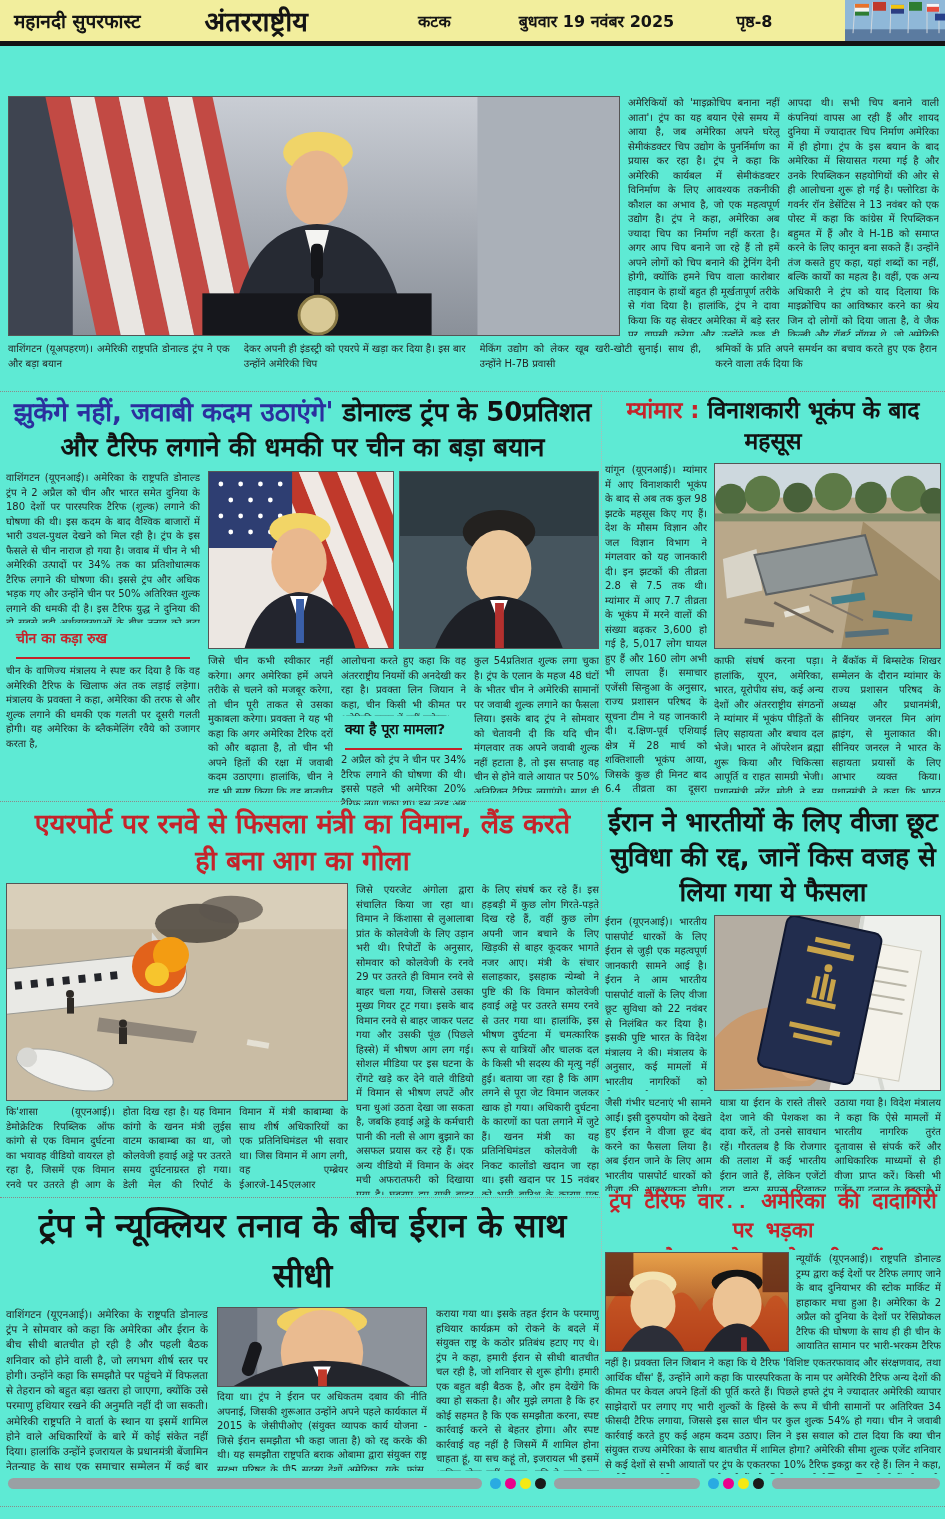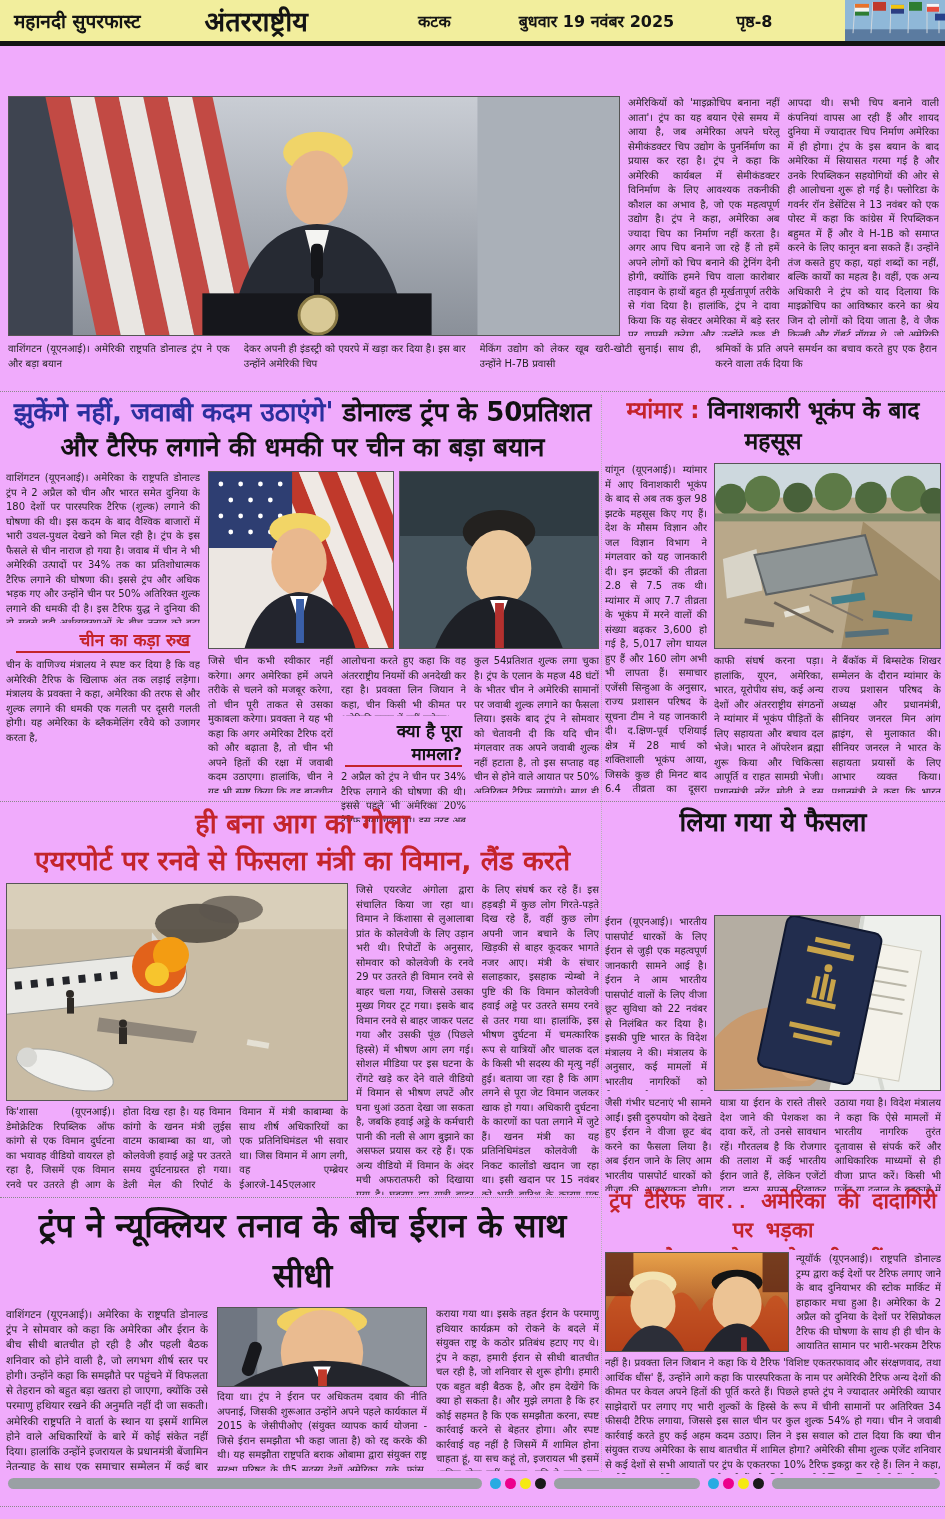--- a/index.html
+++ b/index.html
@@ -1,17 +1,17 @@
 <!DOCTYPE html>
 <html><head>
 <meta charset="utf-8">
 <style>
   *{margin:0;padding:0;box-sizing:border-box;}
   html,body{background:#9a9a9a;}
-  #page{position:relative;width:945px;height:1519px;margin:0 auto;background:#f0abfc;
+  #page{position:relative;width:945px;height:1519px;margin:0 auto;background:#5eead4;
         font-family:"DejaVu Sans",sans-serif;color:#262626;overflow:hidden;}
   .abs{position:absolute;}
   
   #masthead-bar{top:0;left:0;width:945px;height:46px;background:#f2ee9d;border-bottom:5px solid #141414;
     display:flex;align-items:center;}
   .mast{font-weight:bold;font-size:19px;color:#141414;margin-left:14px;}
   .sect{font-weight:bold;font-size:27px;color:#141414;margin-left:64px;}
   .city{font-weight:bold;font-size:16px;color:#141414;margin-left:110px;}
   .hdate{font-weight:bold;font-size:16px;color:#141414;margin-left:68px;}
   .pageno{font-weight:bold;font-size:16px;color:#141414;margin-left:62px;}
@@ -19,22 +19,22 @@
   .flags svg{width:100%;height:100%;display:block;}
   
   .bt{font-size:10px;line-height:1.45;text-align:justify;overflow:hidden;color:#262626;}
   .cols{display:flex;gap:8px;}
   .col{flex:1;min-width:0;}
   .photo{border:1px solid #555;background:#ccc;overflow:hidden;}
   .photo svg{width:100%;height:100%;display:block;}
   .hl{font-weight:bold;text-align:center;color:#121212;overflow:hidden;}
   .blue{color:#2b2f9e;}
   .red{color:#c4242b;}
-  .subhead{font-weight:bold;text-align:right;font-size:17px;border-bottom:2px solid #c4242b;
-    margin:5px 10px 5px 10px;padding-bottom:0;}
+  .subhead{font-weight:bold;text-align:left;font-size:14px;border-bottom:2px solid #c4242b;
+    margin:5px 10px 5px 10px;padding-bottom:10px;}
   .hdiv{left:0;width:945px;border-top:1px dotted #8a8a8a;}
   .vdiv{width:0;border-left:1px dotted #b5b5b5;}
   
   #a1-headline{top:50px;left:4px;width:937px;height:44px;font-size:30px;line-height:42px;white-space:nowrap;}
   #a1-photo{top:96px;left:8px;width:612px;height:240px;}
   #a1-cols{top:96px;left:628px;width:311px;height:240px;}
   #a1-caption{top:342px;left:8px;width:929px;height:46px;gap:14px;}
   
   #a2{top:395px;left:6px;width:593px;height:402px;}
   #a2 .hl{font-size:26px;line-height:35px;height:72px;}
@@ -158,21 +158,21 @@
       <circle cx="310" cy="220" r="19" fill="#d9c996" stroke="#8a7a46" stroke-width="3"></circle>
     </svg>
   </div>
 
   <div id="a1-cols" class="abs cols">
     <div class="col bt">अमेरिकियों को 'माइक्रोचिप बनाना नहीं आता'। ट्रंप का यह बयान ऐसे समय में आया है, जब अमेरिका अपने घरेलू सेमीकंडक्टर चिप उद्योग के पुनर्निर्माण का प्रयास कर रहा है। ट्रंप ने कहा कि अमेरिकी कार्यबल में सेमीकंडक्टर विनिर्माण के लिए आवश्यक तकनीकी कौशल का अभाव है, जो एक महत्वपूर्ण उद्योग है। ट्रंप ने कहा, अमेरिका अब ज्यादा चिप का निर्माण नहीं करता है। अगर आप चिप बनाने जा रहे हैं तो हमें अपने लोगों को चिप बनाने की ट्रेनिंग देनी होगी, क्योंकि हमने चिप वाला कारोबार ताइवान के हाथों बहुत ही मूर्खतापूर्ण तरीके से गंवा दिया है। हालांकि, ट्रंप ने दावा किया कि यह सेक्टर अमेरिका में बड़े स्तर पर वापसी करेगा और उन्होंने कुछ ही सालों के भीतर घरेलू उत्पादन में ग्रोथ का अनुमान लगाया है। दिलचस्प बात यह है कि ट्रंप ने 2022 के 'चिप्स अधिनियम' को खारिज कर दिया, जिसका उद्देश्य अमेरिकी विनिर्माण को बढ़ावा देना था। ट्रंप ने कहा, चिप्स एक्ट एक</div>
     <div class="col bt">आपदा थी। सभी चिप बनाने वाली कंपनियां वापस आ रही हैं और शायद दुनिया में ज्यादातर चिप निर्माण अमेरिका में ही होगा। ट्रंप के इस बयान के बाद अमेरिका में सियासत गरमा गई है और उनके रिपब्लिकन सहयोगियों की ओर से ही आलोचना शुरू हो गई है। फ्लोरिडा के गवर्नर रॉन डेसेंटिस ने 13 नवंबर को एक पोस्ट में कहा कि कांग्रेस में रिपब्लिकन बहुमत में हैं और वे H-1B को समाप्त करने के लिए कानून बना सकते हैं। उन्होंने तंज कसते हुए कहा, यहां शब्दों का नहीं, बल्कि कार्यों का महत्व है। वहीं, एक अन्य अधिकारी ने ट्रंप को याद दिलाया कि माइक्रोचिप का आविष्कार करने का श्रेय जिन दो लोगों को दिया जाता है, वे जैक किल्बी और रॉबर्ट नॉयस थे, जो अमेरिकी इंजीनियर थे और अमेरिका की धरती पर ही काम कर रहे थे। इन आलोचनाओं के बावजूद, ट्रंप अपने इंडस्ट्री को लेकर दिए गए नजरिए पर कायम दिखे। उन्होंने कहा, अच्छी खबर यह है कि सब कुछ वापस आ रहा है। यह तो हमेशा से यहीं (अमेरिका में) होना चाहिए था।</div>
   </div>
 
   <div id="a1-caption" class="abs cols">
-    <div class="col bt">वाशिंगटन (यूएनआई)। अमेरिकी राष्ट्रपति डोनाल्ड ट्रंप ने एक और बड़ा बयान</div>
+    <div class="col bt">वाशिंगटन (यूअपहरण)। अमेरिकी राष्ट्रपति डोनाल्ड ट्रंप ने एक और बड़ा बयान</div>
     <div class="col bt">देकर अपनी ही इंडस्ट्री को एयरपे में खड़ा कर दिया है। इस बार उन्होंने अमेरिकी चिप</div>
     <div class="col bt">मेकिंग उद्योग को लेकर खूब खरी-खोटी सुनाई। साथ ही, उन्होंने H-7B प्रवासी</div>
     <div class="col bt">श्रमिकों के प्रति अपने समर्थन का बचाव करते हुए एक हैरान करने वाला तर्क दिया कि</div>
   </div>
 
   <div class="abs hdiv" style="top:391px"></div>
   <div class="abs vdiv" style="left:601px;top:395px;height:1077px"></div>
 
   <div id="a2" class="abs">
     <div class="hl">
@@ -287,22 +287,22 @@
           <div class="col bt">ने बैंकॉक में बिम्सटेक शिखर सम्मेलन के दौरान म्यांमार के राज्य प्रशासन परिषद के अध्यक्ष और प्रधानमंत्री, सीनियर जनरल मिन आंग ह्लाइंग, से मुलाकात की। सीनियर जनरल ने भारत के सहायता प्रयासों के लिए आभार व्यक्त किया। प्रधानमंत्री ने कहा कि भारत इस संकट के समय में म्यांमार के साथ खड़ा है और जरूरत पड़ने पर अतिरिक्त भौतिक सहायता और संसाधन देने के लिए तैयार है।</div>
         </div>
       </div>
     </div>
   </div>
 
   <div class="abs hdiv" style="top:801px"></div>
 
   <div id="a4" class="abs">
     <div class="hl">
+      <div>एयरपोर्ट पर रनवे से फिसला मंत्री का विमान, लैंड करते</div>
       <div>ही बना आग का गोला</div>
-      <div>एयरपोर्ट पर रनवे से फिसला मंत्री का विमान, लैंड करते</div>
     </div>
     <div class="plane-body">
       <div class="plane-left">
         <div class="photo plane-photo">
           <svg viewBox="0 0 340 220" preserveAspectRatio="none">
             <rect width="340" height="220" fill="#c9bca4"></rect>
             <rect width="340" height="46" fill="#d9cfba"></rect>
             <ellipse cx="190" cy="40" rx="42" ry="20" fill="#4a443c" opacity="0.85"></ellipse>
             <ellipse cx="224" cy="26" rx="32" ry="14" fill="#5c564e" opacity="0.75"></ellipse>
             <g transform="rotate(-6 100 100)">
@@ -343,20 +343,22 @@
       </div>
       <div class="cols plane-right">
         <div class="col bt">जिसे एयरजेट अंगोला द्वारा संचालित किया जा रहा था। विमान ने किंशासा से लुआलाबा प्रांत के कोलवेजी के लिए उड़ान भरी थी। रिपोर्टों के अनुसार, सोमवार को कोलवेजी के रनवे 29 पर उतरते ही विमान रनवे से बाहर चला गया, जिससे उसका मुख्य गियर टूट गया। इसके बाद विमान रनवे से बाहर जाकर पलट गया और उसकी पूंछ (पिछले हिस्से) में भीषण आग लग गई। सोशल मीडिया पर इस घटना के रोंगटे खड़े कर देने वाले वीडियो में विमान से भीषण लपटें और घना धुआं उठता देखा जा सकता है, जबकि हवाई अड्डे के कर्मचारी पानी की नली से आग बुझाने का असफल प्रयास कर रहे हैं। एक अन्य वीडियो में विमान के अंदर मची अफरातफरी को दिखाया गया है। घबराए हुए यात्री बाहर निकलने</div>
         <div class="col bt">के लिए संघर्ष कर रहे हैं। इस हड़बड़ी में कुछ लोग गिरते-पड़ते दिख रहे हैं, वहीं कुछ लोग अपनी जान बचाने के लिए खिड़की से बाहर कूदकर भागते नजर आए। मंत्री के संचार सलाहकार, इसहाक न्येम्बो ने पुष्टि की कि विमान कोलवेजी हवाई अड्डे पर उतरते समय रनवे से उतर गया था। हालांकि, इस भीषण दुर्घटना में चमत्कारिक रूप से यात्रियों और चालक दल के किसी भी सदस्य की मृत्यु नहीं हुई। बताया जा रहा है कि आग लगने से पूरा जेट विमान जलकर खाक हो गया। अधिकारी दुर्घटना के कारणों का पता लगाने में जुटे हैं। खनन मंत्री का यह प्रतिनिधिमंडल कोलवेजी के निकट कालोंडो खदान जा रहा था। इसी खदान पर 15 नवंबर को भारी बारिश के कारण एक पुल ढह गया था, जिसमें दर्जनों श्रमिकों की मौत हो गई थी।</div>
       </div>
     </div>
   </div>
 
   <div id="a5" class="abs">
     <div class="hl">
+      <div>ईरान ने भारतीयों के लिए वीजा छूट</div>
+      <div>सुविधा की रद्द, जानें किस वजह से</div>
       <div>लिया गया ये फैसला</div>
     </div>
     <div class="iv-body">
       <div class="iv-c1 bt">ईरान (यूएनआई)। भारतीय पासपोर्ट धारकों के लिए ईरान से जुड़ी एक महत्वपूर्ण जानकारी सामने आई है। ईरान ने आम भारतीय पासपोर्ट वालों के लिए वीजा छूट सुविधा को 22 नवंबर से निलंबित कर दिया है। इसकी पुष्टि भारत के विदेश मंत्रालय ने की। मंत्रालय के अनुसार, कई मामलों में भारतीय नागरिकों को रोजगार और पारगमन के झूठे वादों के आधार पर ईरान ले जाया जा रहा था। वहां पहुंचने पर कुछ लोगों के साथ फिरौती के लिए अपहरण</div>
       <div class="photo iv-photo">
         <svg viewBox="0 0 228 174" preserveAspectRatio="none">
           <rect width="228" height="174" fill="#b4ada2"></rect>
           <polygon points="148,0 228,0 228,174 116,174" fill="#eef0ec"></polygon>
           <path d="M150,0 L140,60 L170,174" stroke="#d5d8d2" stroke-width="4" fill="none"></path>
           <rect x="150" y="30" width="48" height="132" fill="#f4f2ea" stroke="#cfccbe" transform="rotate(10 174 96)"></rect>

